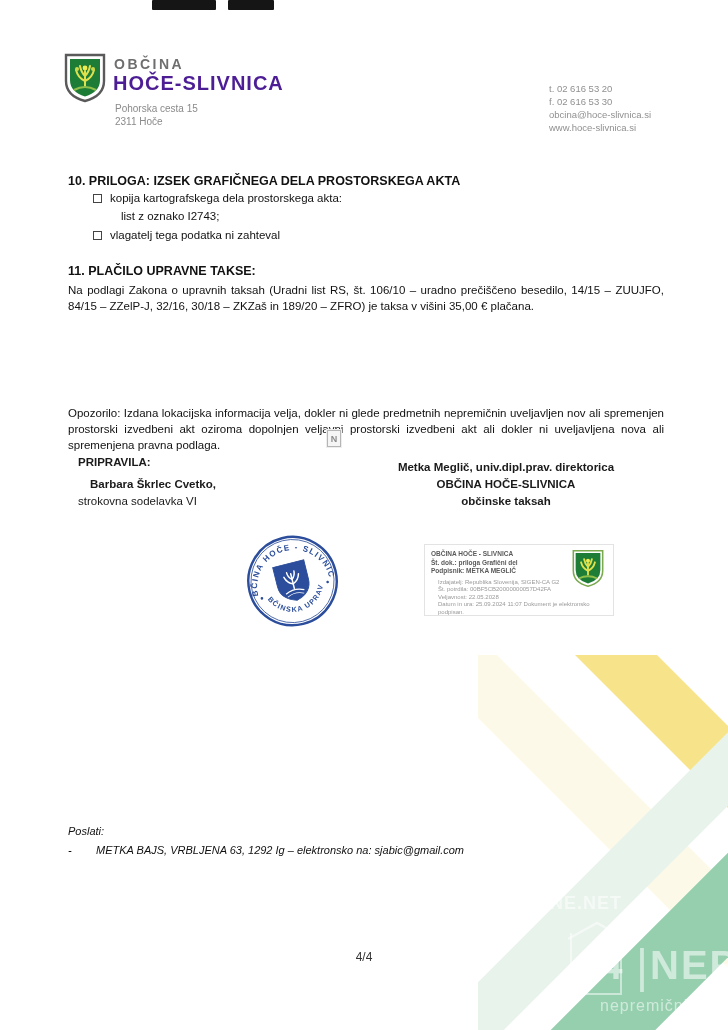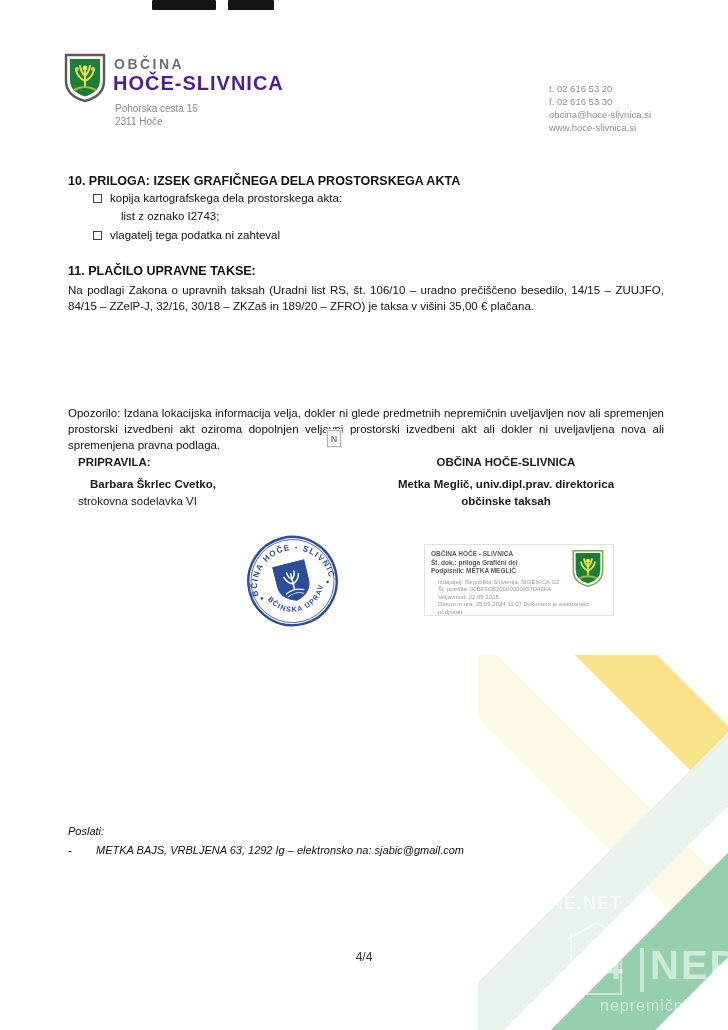--- a/index.html
+++ b/index.html
@@ -104,22 +104,22 @@
   <div class="abs txt just" style="left:68px; top:360px; width:596px;margin-top:45px;">Opozorilo: Izdana lokacijska informacija velja, dokler ni glede predmetnih nepremičnin uveljavljen nov ali spremenjen prostorski izvedbeni akt oziroma dopolnjen veljavni prostorski izvedbeni akt ali dokler ni uveljavljena nova ali spremenjena pravna podlaga.</div>
 
   <div class="abs nicon" style="left:327px; top:430px;">N</div>
 
   <div class="abs sig-left" style="left:78px; top:454px;">
     <div class="bold">PRIPRAVILA:</div>
     <div class="bold" style="margin-top:5px;padding-left:12px;">Barbara Škrlec Cvetko,</div>
     <div>strokovna sodelavka VI</div>
   </div>
   <div class="abs sig-right" style="left:370px; top:454px; width:272px;">
+    <div class="bold" style="margin-top:5px;">Metka Meglič, univ.dipl.prav. direktorica</div>
     <div class="bold">OBČINA HOČE-SLIVNICA</div>
-    <div class="bold" style="margin-top:5px;">Metka Meglič, univ.dipl.prav. direktorica</div>
     <div class="bold">občinske taksah</div>
   </div>
 
   <div class="abs" style="left:246px; top:534px; transform:rotate(-14deg);">
     <svg width="94" height="94" viewBox="0 0 100 100">
       <defs>
         <path id="arcTop" d="M 11,56 A 39,39 0 0 1 89,56"></path>
         <path id="arcBot" d="M 19,61 A 33,33 0 0 0 81,61"></path>
       </defs>
       <circle cx="50" cy="50" r="47" fill="none" stroke="#2b4d9b" stroke-width="2.6"></circle>

